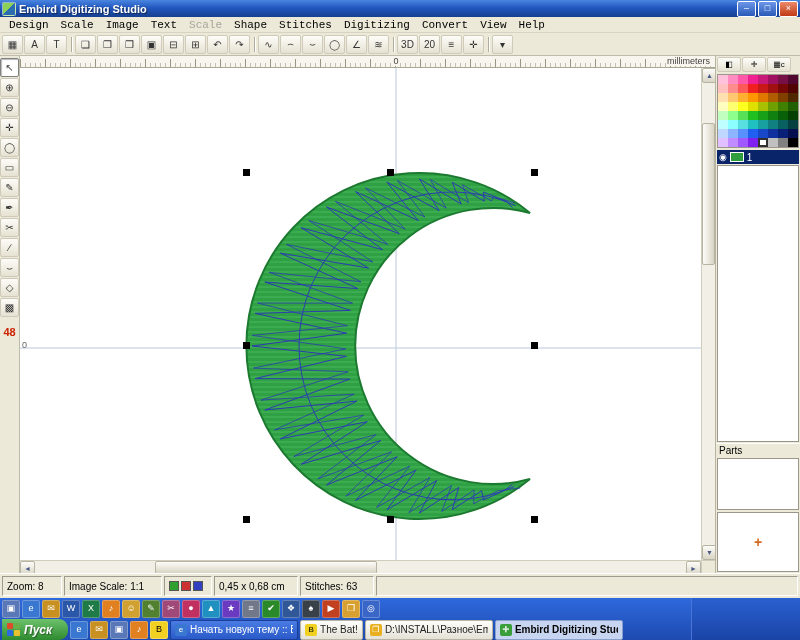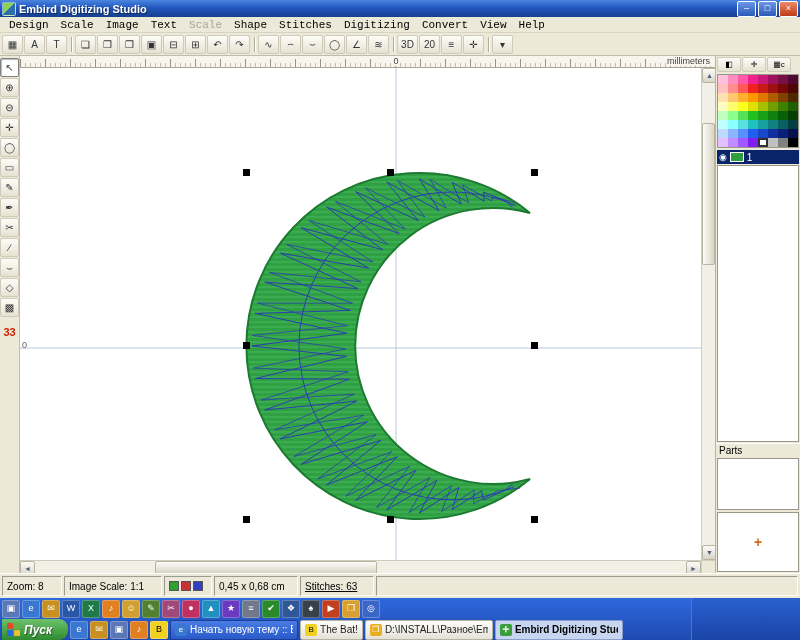--- a/index.html
+++ b/index.html
@@ -77,21 +77,21 @@
   .preview-marker{position:absolute;left:50%;top:50%;transform:translate(-50%,-50%);color:#d4691e;font-size:14px;font-weight:bold;}
 
   
   .statusbar{height:20px;flex:none;display:flex;align-items:stretch;gap:2px;padding:2px;background:#ece9d8;border-top:1px solid #fff;font-size:10px;}
   .sb-seg{border:1px solid;border-color:#9d9a90 #fff #fff #9d9a90;display:flex;align-items:center;padding:0 4px;white-space:nowrap;overflow:hidden;}
   .sb-coords{width:100px;}
   .sb-zoom{width:50px;}
   .sb-scale{width:88px;}
   .sb-chips{width:38px;}
   .sb-size{width:74px;}
-  .sb-stitches{width:64px;text-decoration:underline;}
+  .sb-stitches{width:64px;}
   .sb-fill{flex:1;}
   .chip{width:8px;height:8px;margin-right:2px;border:1px solid #555;flex:none;}
 
   
   .taskbar{height:42px;flex:none;display:flex;background:linear-gradient(#2e69dd,#1d4ab0);color:#fff;}
   .taskbar-left{flex:1;display:flex;flex-direction:column;min-width:0;}
   .tb-row{height:21px;display:flex;align-items:center;gap:2px;padding:0 2px;min-width:0;}
   .ql{width:16px;height:16px;flex:none;border-radius:2px;display:flex;align-items:center;justify-content:center;
     font-size:9px;line-height:1;color:#fff;border:1px solid rgba(255,255,255,.25);}
   .start-btn{height:21px;flex:none;display:flex;align-items:center;gap:4px;padding:0 16px 0 5px;
@@ -178,21 +178,21 @@
         <div class="lt-btn">✛</div>
         <div class="lt-btn">◯</div>
         <div class="lt-btn">▭</div>
         <div class="lt-btn">✎</div>
         <div class="lt-btn">✒</div>
         <div class="lt-btn">✂</div>
         <div class="lt-btn">∕</div>
         <div class="lt-btn">⌣</div>
         <div class="lt-btn">◇</div>
         <div class="lt-btn">▩</div>
-        <div class="tool-count">33</div>
+        <div class="tool-count">48</div>
       </div>
 
     <div class="center">
       <div class="ruler">
         <span class="ruler-zero">0</span>
         <span class="ruler-unit">millimeters</span>
       </div>
       <div class="canvas-row">
         <div class="canvas" id="canvas">
           <svg id="design-svg" width="683" height="501" style="position:absolute;left:0;top:0">

